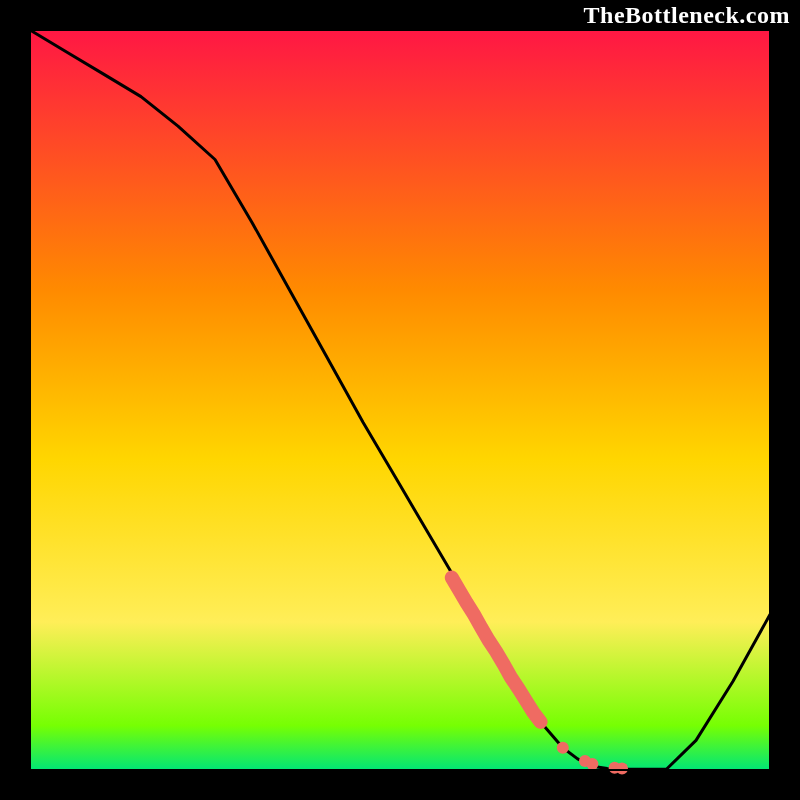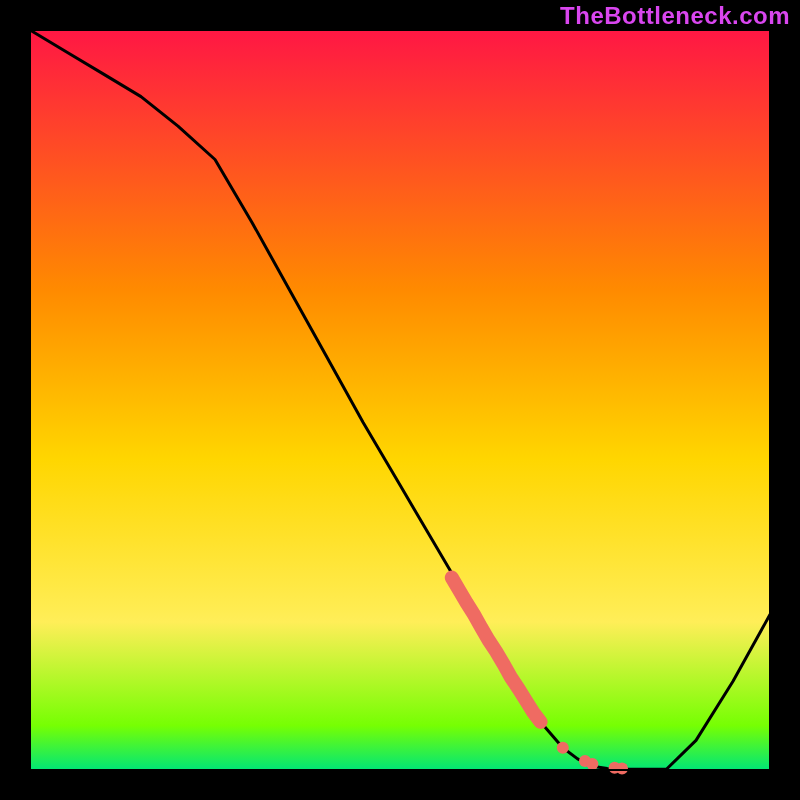--- a/index.html
+++ b/index.html
@@ -12,24 +12,24 @@
   }
   .chart-container {
     position: relative;
     width: 800px;
     height: 800px;
   }
   .watermark {
     position: absolute;
     top: 2px;
     right: 10px;
-    font-family: Liberation Sans, sans-serif;
+    font-family: Liberation Serif, serif;
     font-size: 24px;
     font-weight: 600;
-    color: #d946ef;
+    color: #ffffff;
     letter-spacing: 0.5px;
     z-index: 10;
   }
   svg {
     display: block;
   }
 </style>
 </head>
 <body>
 

